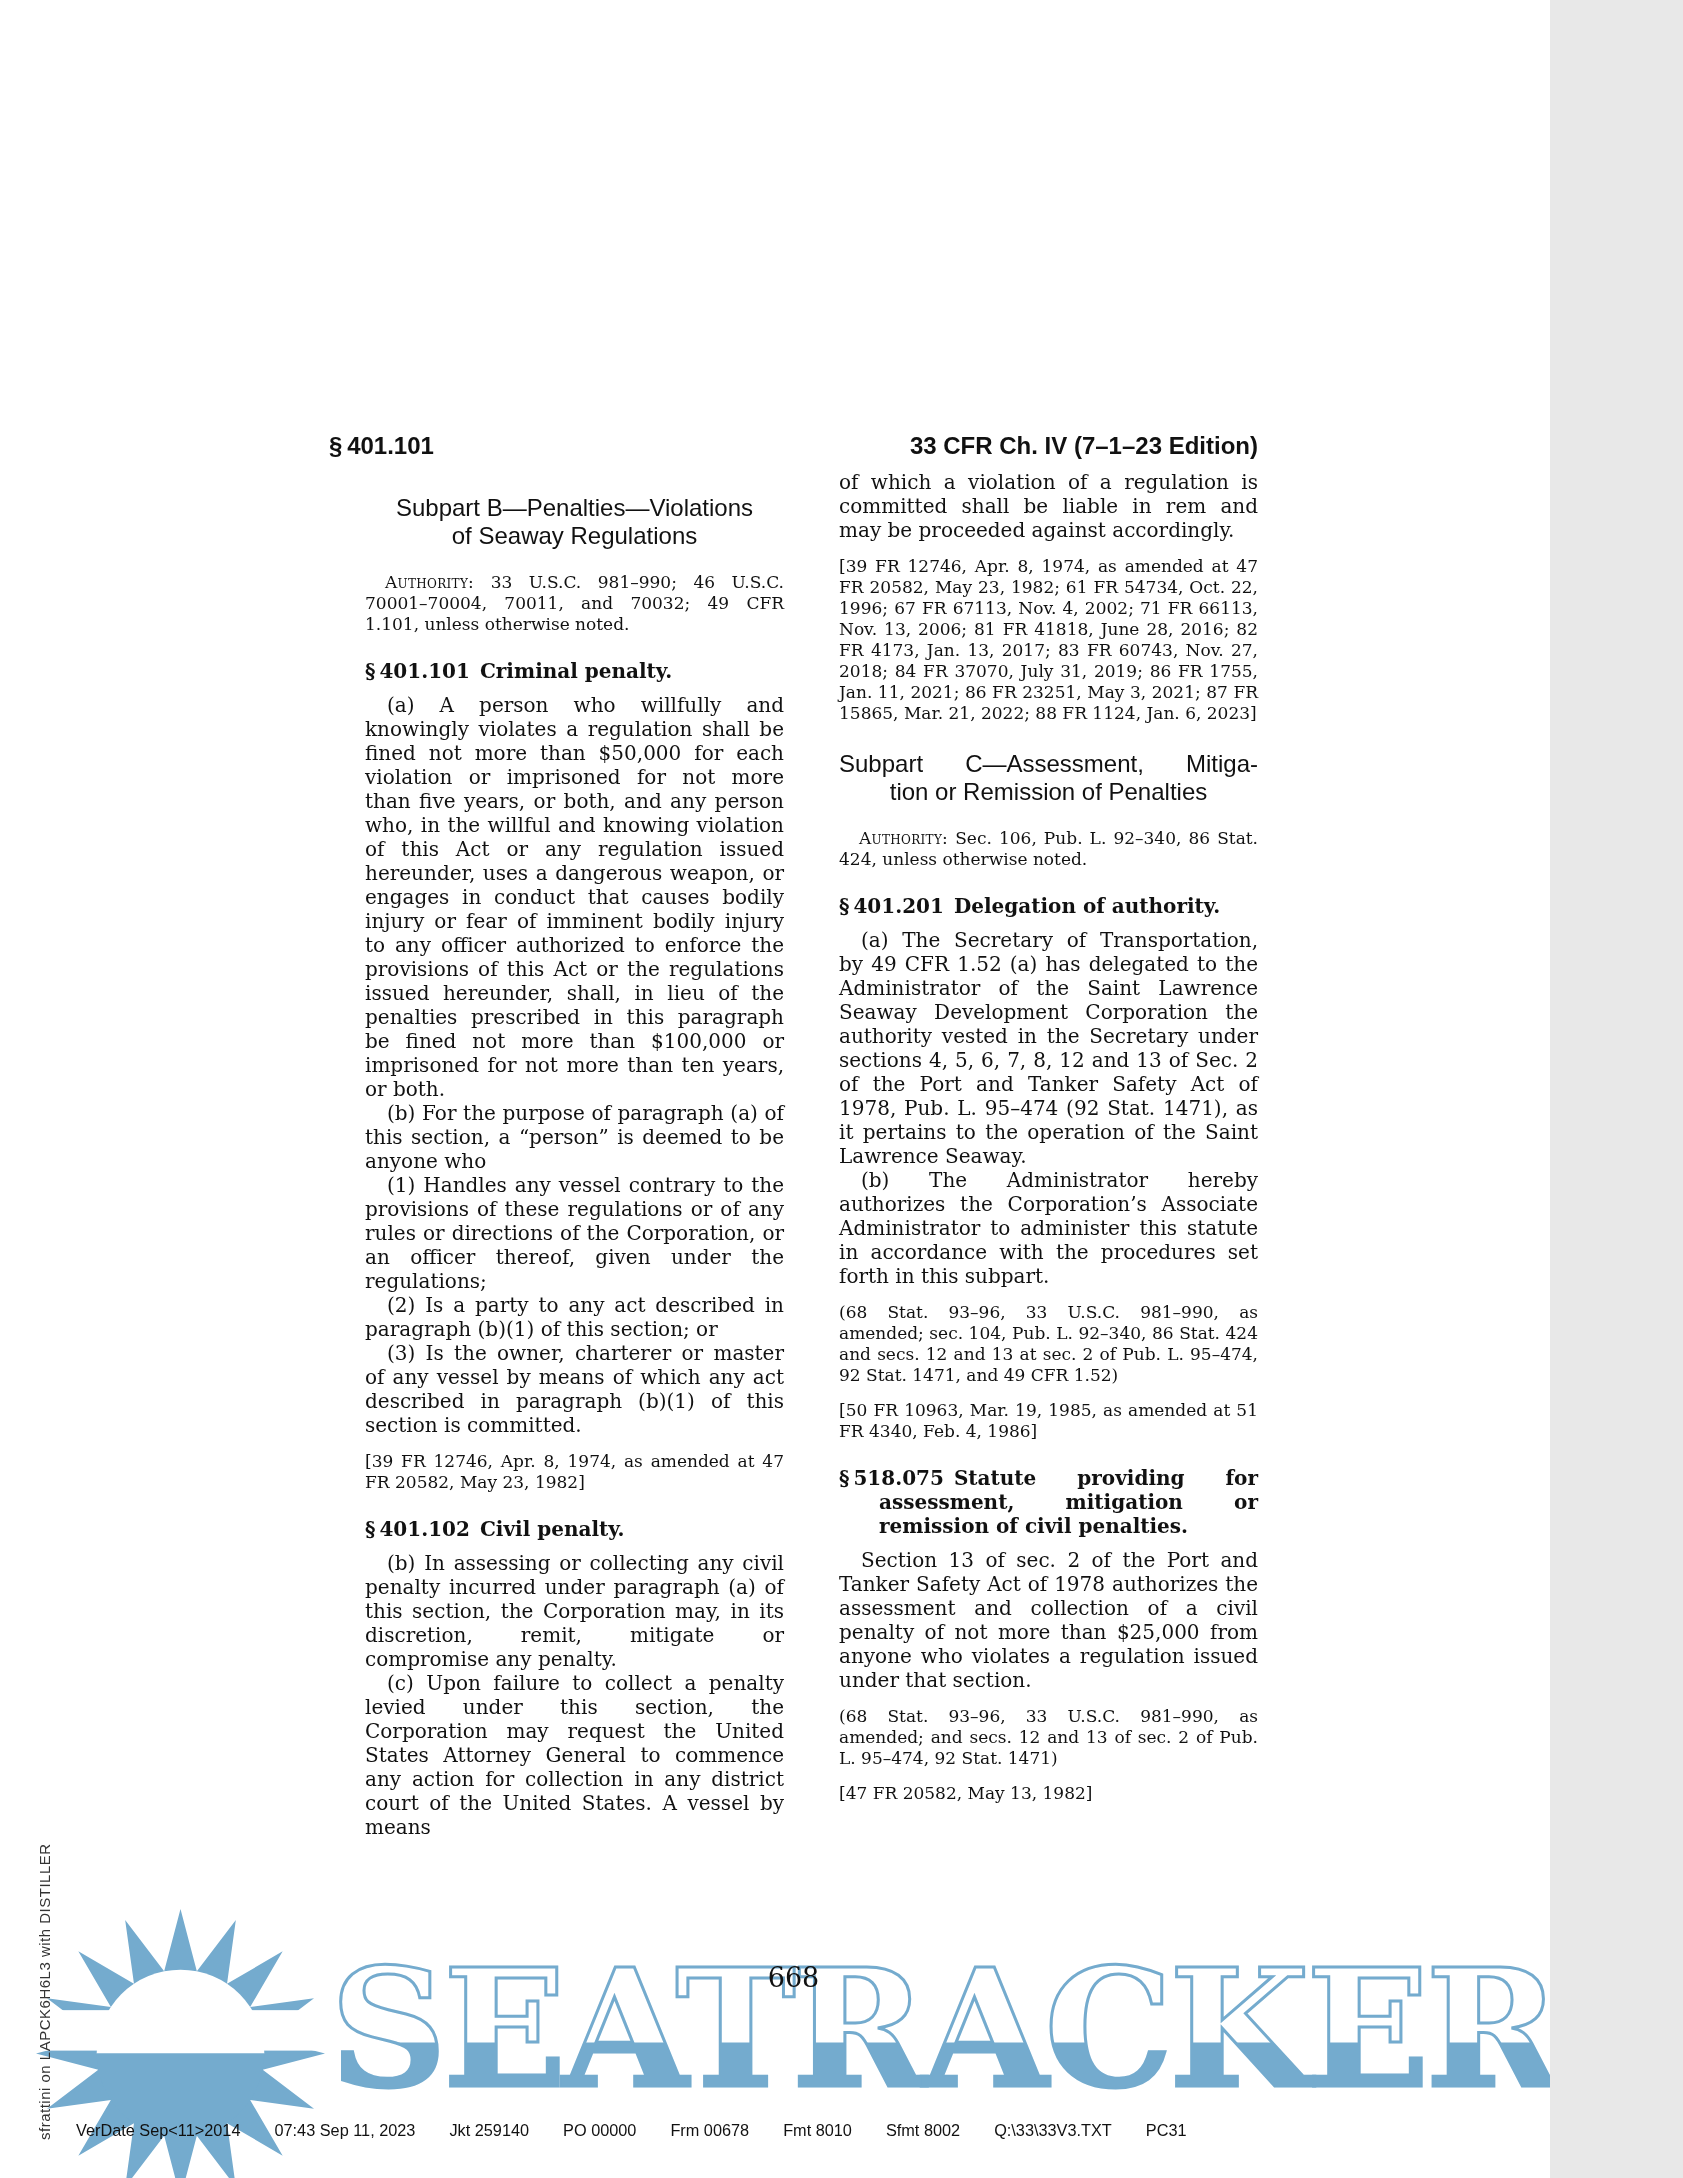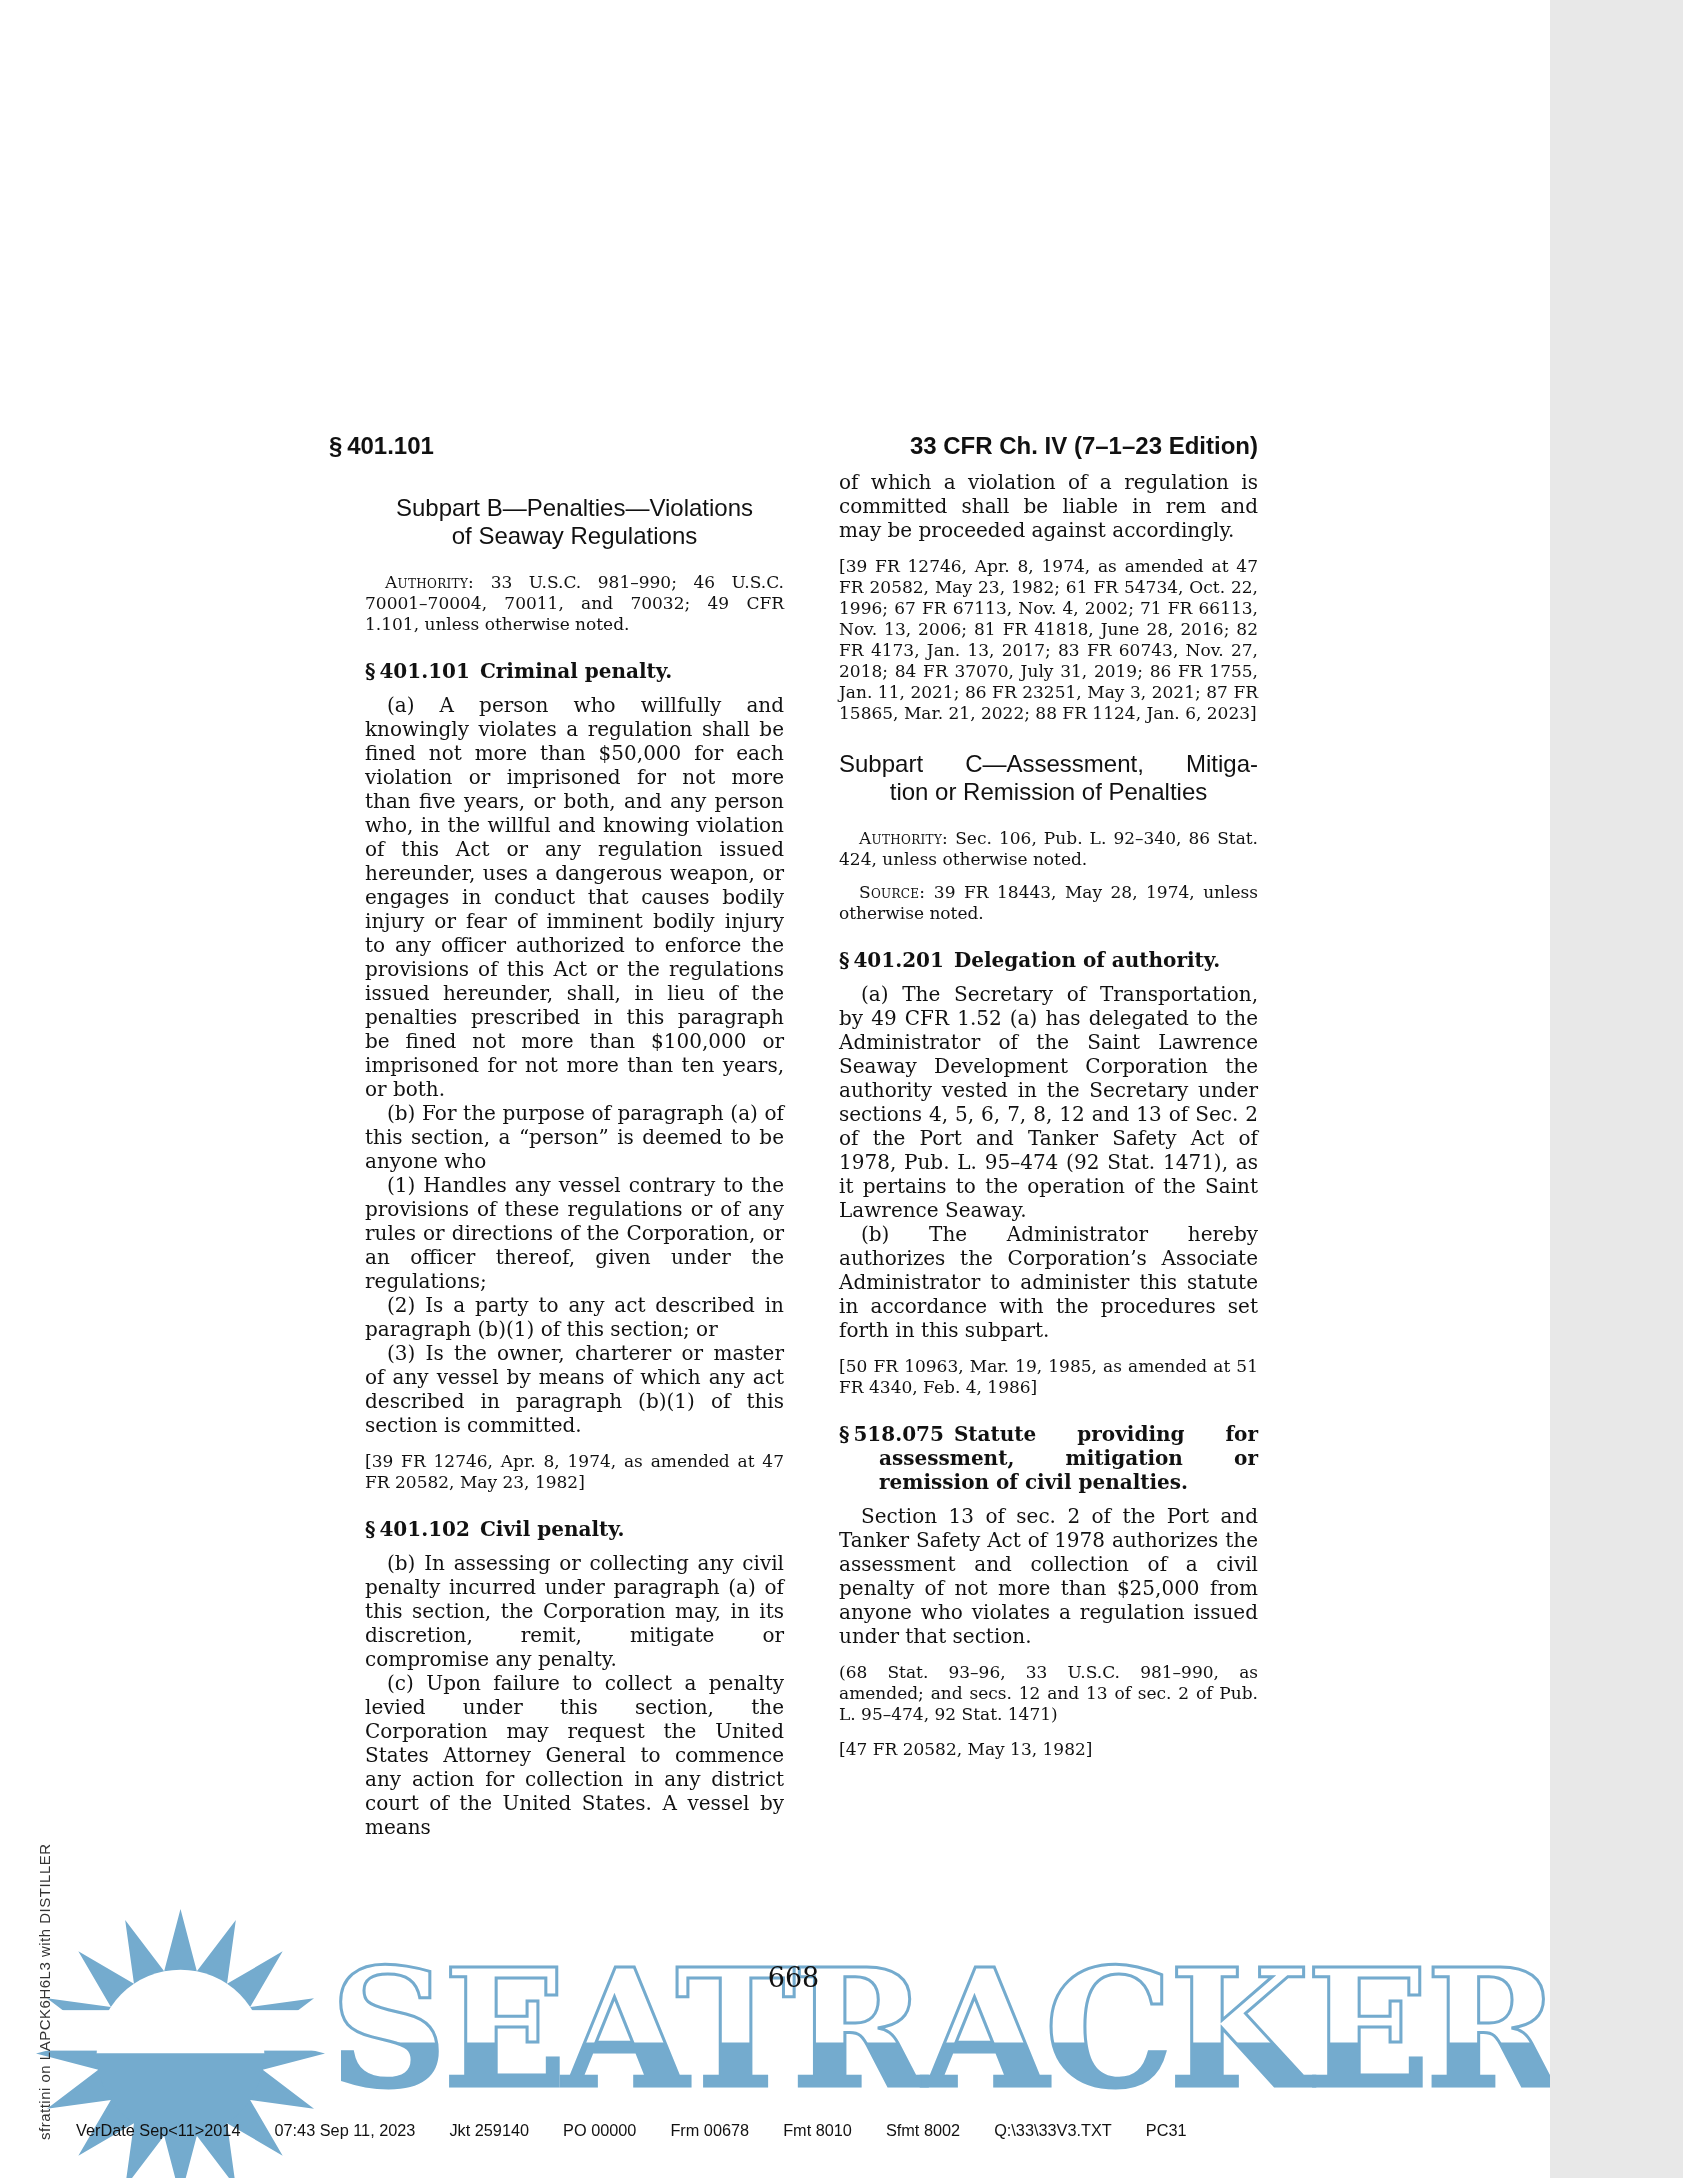--- a/index.html
+++ b/index.html
@@ -93,25 +93,25 @@
       <div class="col">
         <p class="para noindent" style="margin-top:2px">of which a violation of a regulation is committed shall be liable in rem and may be proceeded against accordingly.</p>
         <p class="cite">[39 FR 12746, Apr. 8, 1974, as amended at 47 FR 20582, May 23, 1982; 61 FR 54734, Oct. 22, 1996; 67 FR 67113, Nov. 4, 2002; 71 FR 66113, Nov. 13, 2006; 81 FR 41818, June 28, 2016; 82 FR 4173, Jan. 13, 2017; 83 FR 60743, Nov. 27, 2018; 84 FR 37070, July 31, 2019; 86 FR 1755, Jan. 11, 2021; 86 FR 23251, May 3, 2021; 87 FR 15865, Mar. 21, 2022; 88 FR 1124, Jan. 6, 2023]</p>
 
         <div class="subpart-heading">
           <span class="jline">Subpart C—Assessment, Mitiga-</span>
           <span class="cline">tion or Remission of Penalties</span>
         </div>
 
         <p class="note"><span class="sc">Authority:</span><span> Sec. 106, Pub. L. 92–340, 86 Stat. 424, unless otherwise noted.</span></p>
-        <p class="note"><span class="sc">Source:</span><span> 39 FR 18443, May 28, 1974, unless otherwise noted.</span></p>
 
         <p class="sec-h">§ 401.201 Delegation of authority.</p>
         <p class="para">(a) The Secretary of Transportation, by 49 CFR 1.52 (a) has delegated to the Administrator of the Saint Lawrence Seaway Development Corporation the authority vested in the Secretary under sections 4, 5, 6, 7, 8, 12 and 13 of Sec. 2 of the Port and Tanker Safety Act of 1978, Pub. L. 95–474 (92 Stat. 1471), as it pertains to the operation of the Saint Lawrence Seaway.</p>
         <p class="para">(b) The Administrator hereby authorizes the Corporation’s Associate Administrator to administer this statute in accordance with the procedures set forth in this subpart.</p>
+        <p class="pnote">(68 Stat. 93–96, 33 U.S.C. 981–990, as amended; sec. 104, Pub. L. 92–340, 86 Stat. 424 and secs. 12 and 13 at sec. 2 of Pub. L. 95–474, 92 Stat. 1471, and 49 CFR 1.52)</p>
         <p class="cite">[50 FR 10963, Mar. 19, 1985, as amended at 51 FR 4340, Feb. 4, 1986]</p>
 
         <p class="sec-h hang">§ 518.075 Statute providing for assessment, mitigation or remission of civil penalties.</p>
         <p class="para">Section 13 of sec. 2 of the Port and Tanker Safety Act of 1978 authorizes the assessment and collection of a civil penalty of not more than $25,000 from anyone who violates a regulation issued under that section.</p>
         <p class="pnote">(68 Stat. 93–96, 33 U.S.C. 981–990, as amended; and secs. 12 and 13 of sec. 2 of Pub. L. 95–474, 92 Stat. 1471)</p>
         <p class="cite">[47 FR 20582, May 13, 1982]</p>
       </div>
 
     </div>
   </div>

